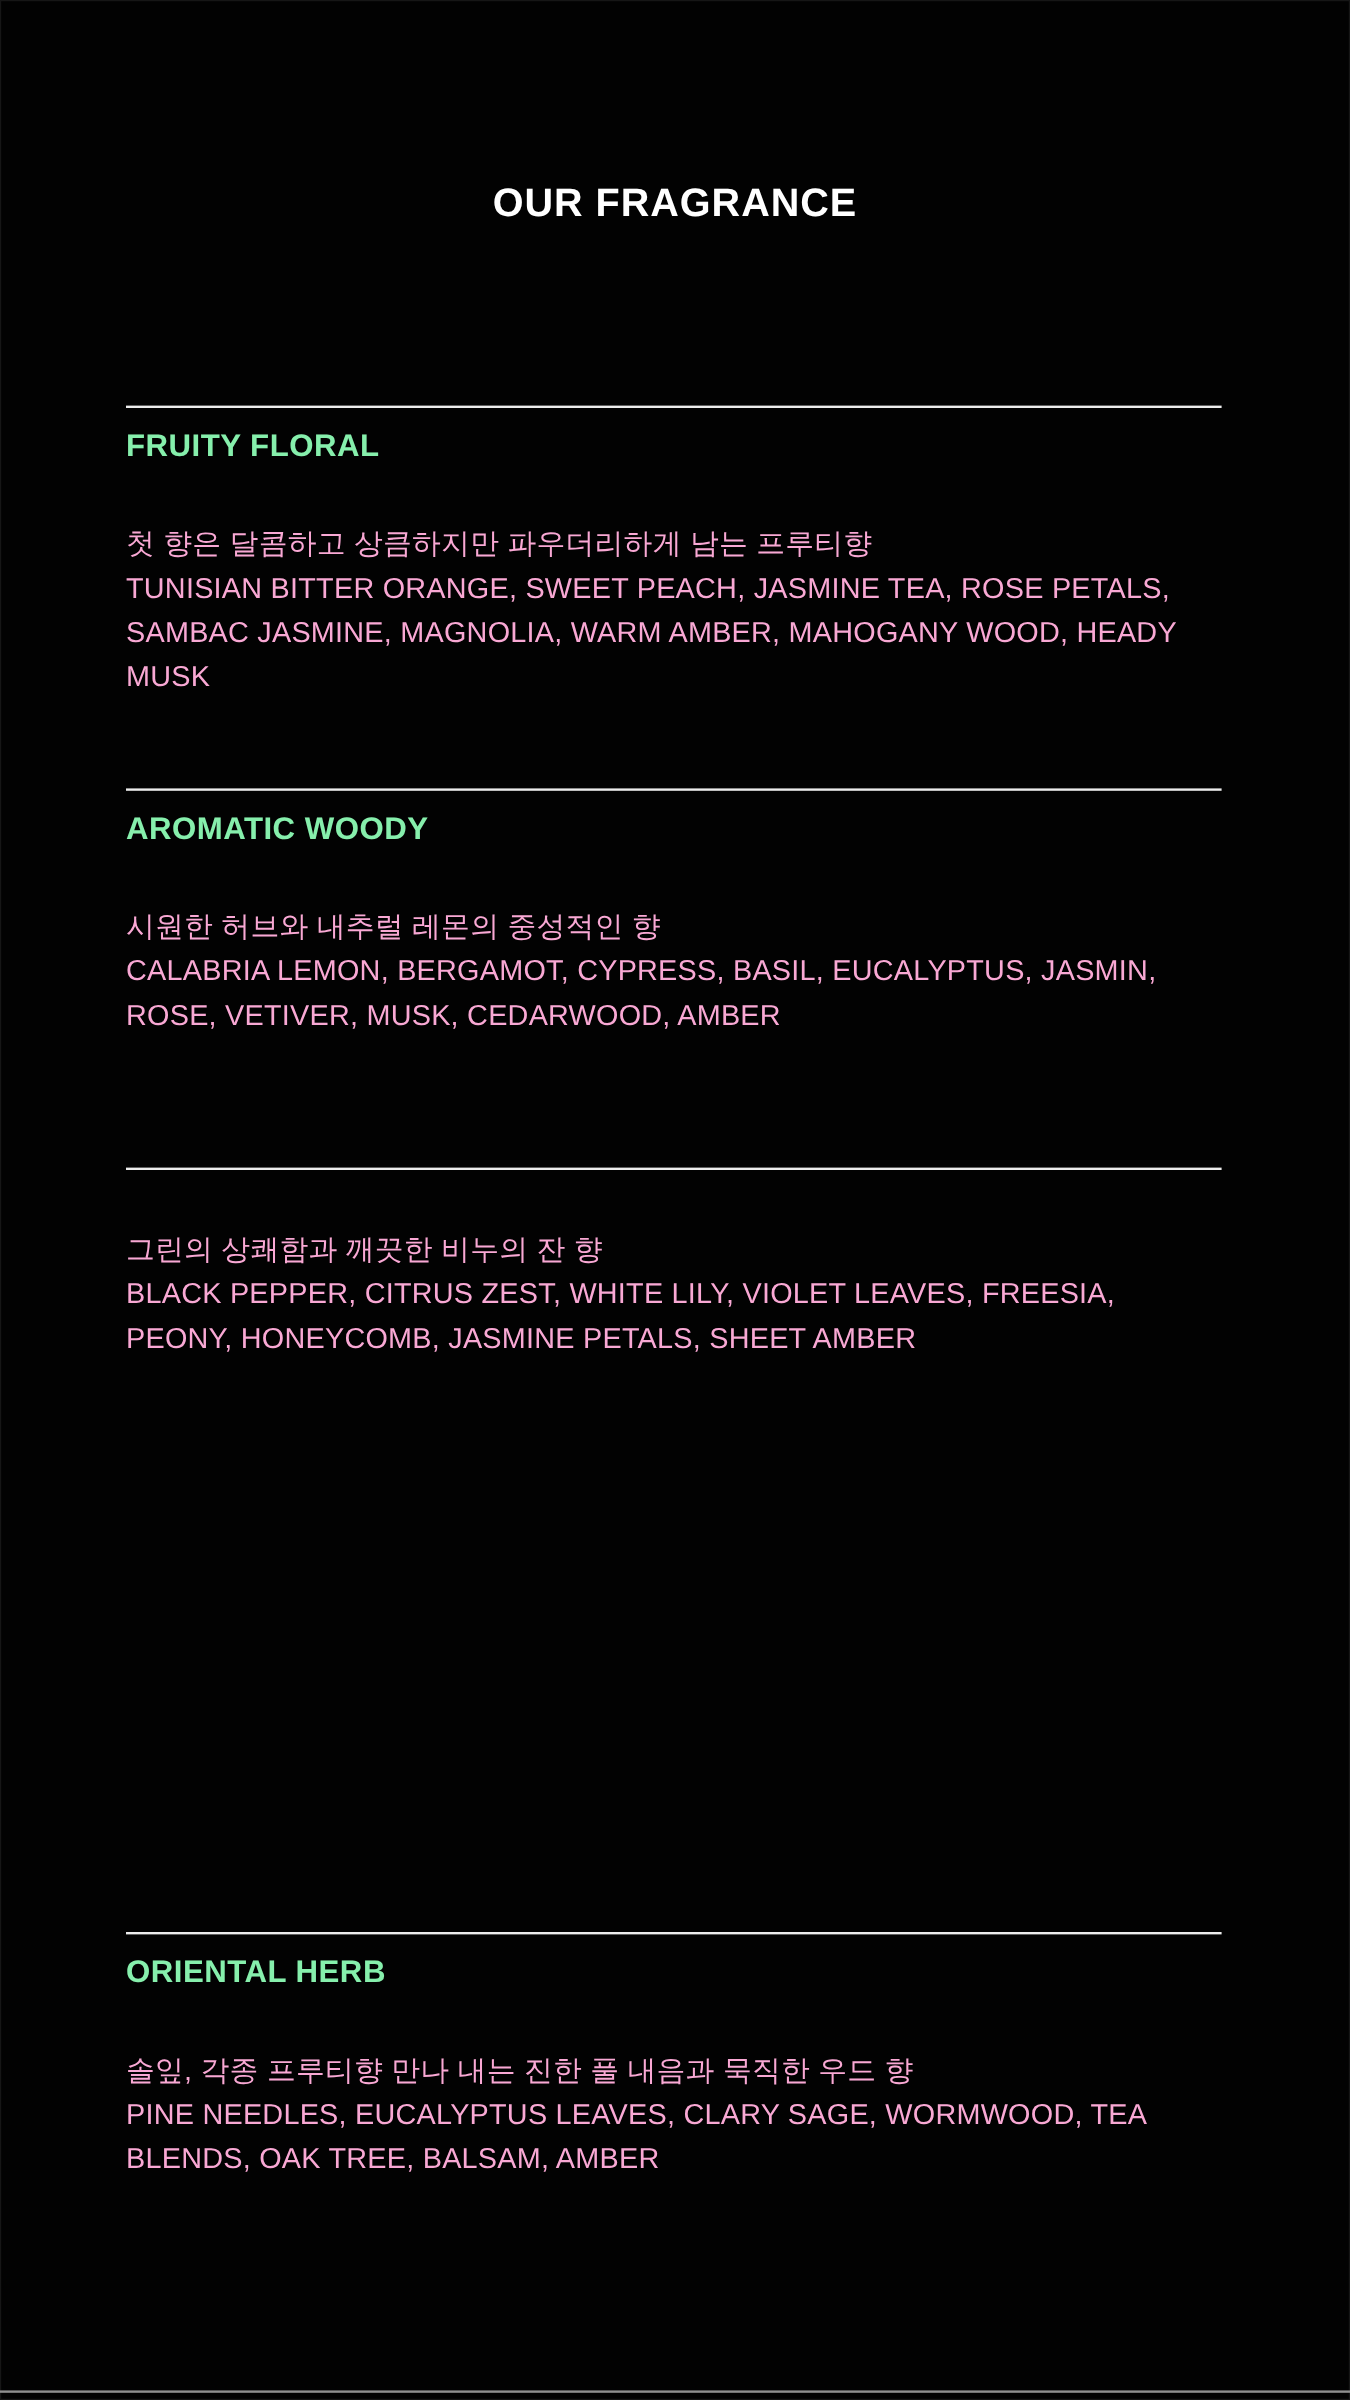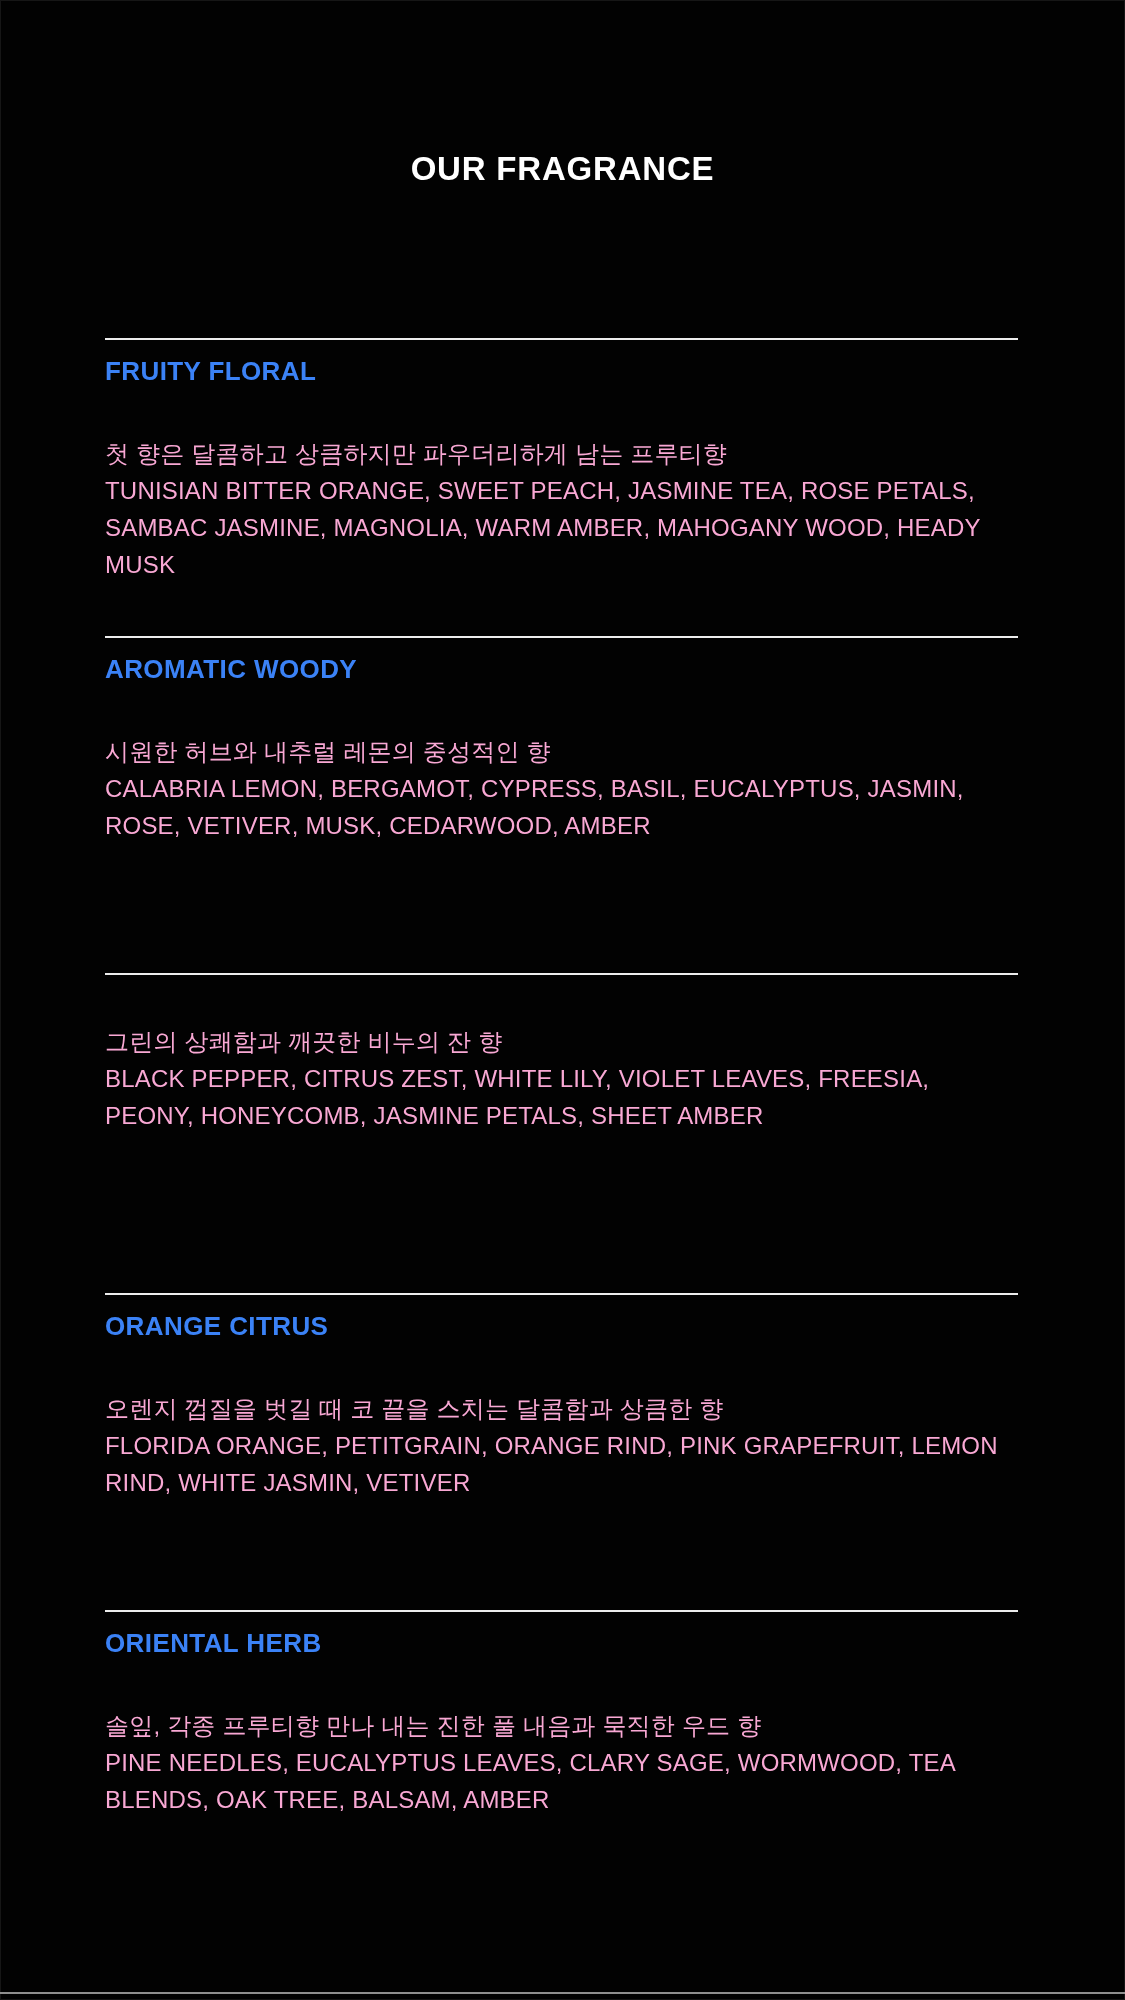--- a/index.html
+++ b/index.html
@@ -27,32 +27,32 @@
     font-size: 33px;
     font-weight: bold;
     letter-spacing: 0.8px;
   }
   section.frag {
     position: absolute;
     left: 105px;
     width: 913px;
   }
   .frag-s1 { top: 338px; }
-  .frag-s2 { top: 636px; }
+  .frag-s2 { top: 657px; }
   .frag-s3 { top: 973px; }
   .frag-s4 { top: 1293px; }
   .frag-s5 { top: 1610px; }
   .rule {
     height: 2px;
     background: #ececec;
     margin: 0;
   }
   .section-name {
     margin: 17px 0 0 0;
-    color: #3b82f6;
+    color: #86efac;
     font-size: 26px;
     font-weight: bold;
     letter-spacing: 0.4px;
     line-height: 1.15;
   }
   .desc {
     margin-top: 48px;
   }
   .desc p {
     margin: 0;
@@ -96,28 +96,20 @@
   </section>
 
   <section class="frag frag-s3">
     <div class="rule"></div>
     <div class="desc">
       <p>그린의 상쾌함과 깨끗한 비누의 잔 향</p>
       <p>BLACK PEPPER, CITRUS ZEST, WHITE LILY, VIOLET LEAVES, FREESIA, PEONY, HONEYCOMB, JASMINE PETALS, SHEET AMBER</p>
     </div>
   </section>
 
-  <section class="frag frag-s4">
-    <div class="rule"></div>
-    <h2 class="section-name">ORANGE CITRUS</h2>
-    <div class="desc">
-      <p>오렌지 껍질을 벗길 때 코 끝을 스치는 달콤함과 상큼한 향</p>
-      <p>FLORIDA ORANGE, PETITGRAIN, ORANGE RIND, PINK GRAPEFRUIT, LEMON RIND, WHITE JASMIN, VETIVER</p>
-    </div>
-  </section>
 
   <section class="frag frag-s5">
     <div class="rule"></div>
     <h2 class="section-name">ORIENTAL HERB</h2>
     <div class="desc">
       <p>솔잎, 각종 프루티향 만나 내는 진한 풀 내음과 묵직한 우드 향</p>
       <p>PINE NEEDLES, EUCALYPTUS LEAVES, CLARY SAGE, WORMWOOD, TEA BLENDS, OAK TREE, BALSAM, AMBER</p>
     </div>
   </section>
 

